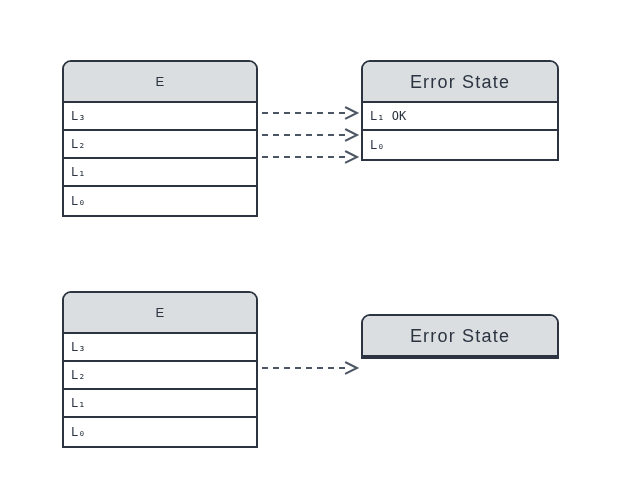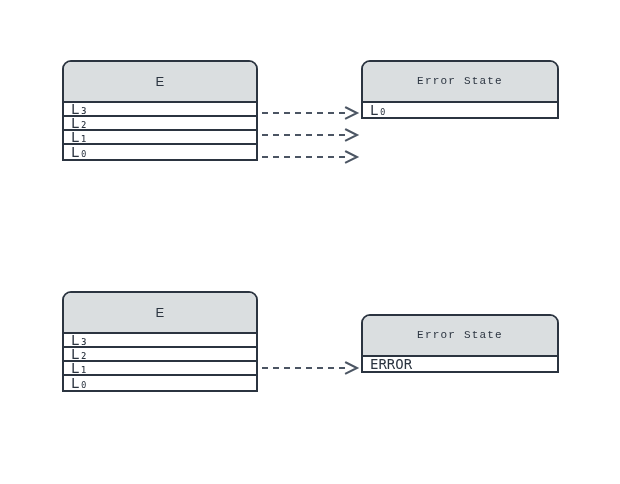--- a/index.html
+++ b/index.html
@@ -43,43 +43,43 @@
     border-bottom: 2px solid #2b3440;
     display: flex;
     align-items: center;
     justify-content: center;
     color: #2b3440;
     font-size: 13px;
     line-height: 1;
     letter-spacing: 0.2px;
   }
   .box-header.mono {
-    font-family: Liberation Mono, monospace;
-    font-size: 11px;
+    font-family: Liberation Sans, sans-serif;
+    font-size: 18px;
     letter-spacing: 1.2px;
   }
   .box-header.sans {
     font-family: "Liberation Sans", sans-serif;
     font-size: 13px;
   }
 
   .box-rows {
     display: block;
   }
 
   .box-row {
     box-sizing: border-box;
-    height: 14px;
+    height: 28px;
     border-bottom: 2px solid #2b3440;
     display: flex;
     align-items: center;
     padding-left: 7px;
     color: #2b3440;
     font-family: "DejaVu Sans Mono", "Liberation Mono", monospace;
-    font-size: 14px;
+    font-size: 12px;
     line-height: 1;
     white-space: pre;
     background: #ffffff;
   }
   .box-row:last-child {
     border-bottom: none;
   }
 
   
 
@@ -116,20 +116,21 @@
       <div class="box-row">L₃</div>
       <div class="box-row">L₂</div>
       <div class="box-row">L₁</div>
       <div class="box-row">L₀</div>
     </div>
   </div>
 
   <div class="box" id="tbl-top-right">
     <div class="box-header mono">Error State</div>
     <div class="box-rows">
+      <div class="box-row">L₁ OK</div>
       <div class="box-row">L₀</div>
     </div>
   </div>
 
   <div class="arrow" id="arrow-1">
     <svg width="98" height="12" viewBox="0 0 98 12">
       <line x1="0" y1="6" x2="88" y2="6" stroke="#4b5563" stroke-width="2" stroke-dasharray="6 5"></line>
       <polyline points="84,0.5 95,6 84,11.5" fill="none" stroke="#4b5563" stroke-width="2" stroke-linecap="square" stroke-linejoin="miter"></polyline>
     </svg>
   </div>
@@ -152,21 +153,20 @@
       <div class="box-row">L₃</div>
       <div class="box-row">L₂</div>
       <div class="box-row">L₁</div>
       <div class="box-row">L₀</div>
     </div>
   </div>
 
   <div class="box" id="tbl-bot-right">
     <div class="box-header mono">Error State</div>
     <div class="box-rows">
-      <div class="box-row">ERROR</div>
     </div>
   </div>
 
   <div class="arrow" id="arrow-4">
     <svg width="98" height="12" viewBox="0 0 98 12">
       <line x1="0" y1="6" x2="88" y2="6" stroke="#4b5563" stroke-width="2" stroke-dasharray="6 5"></line>
       <polyline points="84,0.5 95,6 84,11.5" fill="none" stroke="#4b5563" stroke-width="2" stroke-linecap="square" stroke-linejoin="miter"></polyline>
     </svg>
   </div>
 

